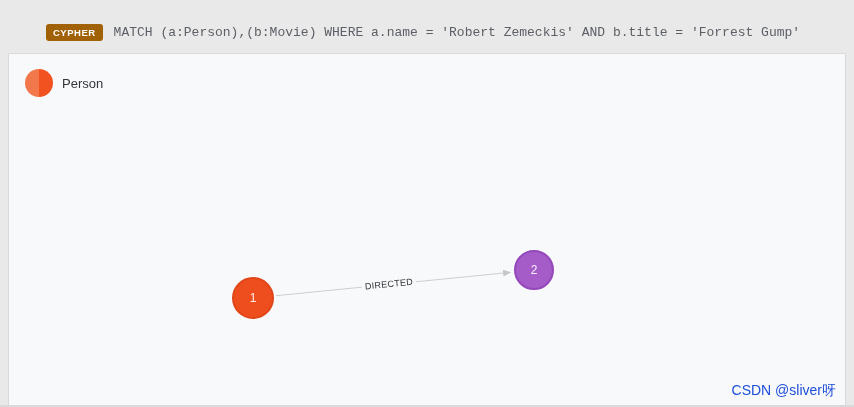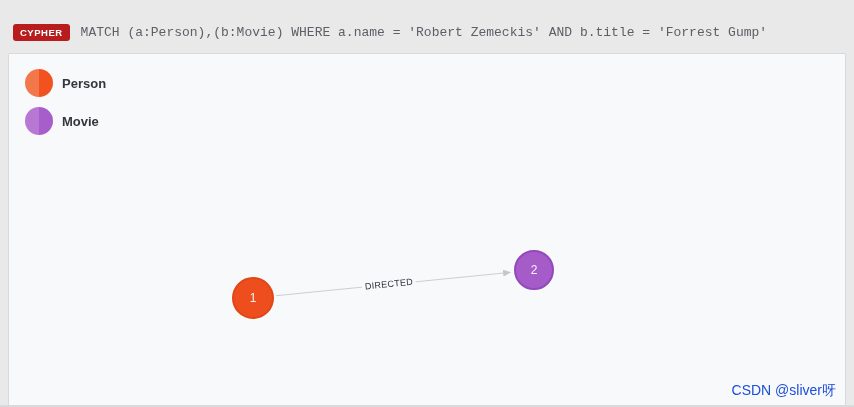--- a/index.html
+++ b/index.html
@@ -8,24 +8,25 @@
     background: #e9e9e9;
     font-family: "Liberation Sans", sans-serif;
     position: relative;
   }
   .query-bar {
     position: absolute; top: 0; left: 0; right: 0; height: 53px;
     display: flex; align-items: center; padding: 12px 13px 0 13px;
   }
   .badge {
     display: inline-block;
-    background: #b91c1c; color: #ffffff;
+    background: #a16207; color: #ffffff;
     font-size: 9.5px; font-weight: bold; letter-spacing: 0.5px;
     padding: 3px 7px; border-radius: 3px;
     flex: 0 0 auto;
+    margin-left: 33px;
   }
   .query-text {
     margin-left: 11px;
     font-family: Liberation Mono, monospace;
     font-size: 13px; color: #5c6066;
     white-space: nowrap; overflow: hidden;
   }
   .panel {
     position: absolute; left: 8px; top: 53px; width: 838px; bottom: 0;
     background: #f8f9fb;
@@ -33,21 +34,21 @@
     border-bottom: none;
     border-radius: 2px 2px 0 0;
   }
   .legend { position: absolute; left: 16px; top: 15px; }
   .legend-row { display: flex; align-items: center; margin-bottom: 10px; }
   .legend-swatch {
     width: 28px; height: 28px; border-radius: 50%;
     flex: 0 0 auto;
   }
   .legend-label {
-    margin-left: 9px; font-size: 13px; color: #33363a; font-weight: bold;
+    margin-left: 9px; font-size: 13px; color: #33363a;
   }
   .graph-svg { position: absolute; left: 0; top: 0; width: 100%; height: 100%; }
   .gnode {
     position: absolute; border-radius: 50%;
     border: 2px solid transparent;
     display: flex; align-items: center; justify-content: center;
     color: rgba(255,255,255,0.92); font-size: 12px;
     cursor: pointer;
   }
   .edge-label {
@@ -73,24 +74,20 @@
   <span class="query-text">MATCH (a:Person),(b:Movie) WHERE a.name = 'Robert Zemeckis' AND b.title = 'Forrest Gump'</span>
 </div>
 
 <div class="panel">
 
   <div class="legend">
     <div class="legend-row">
       <span class="legend-swatch" style="background: linear-gradient(90deg, rgb(242, 120, 76) 50%, rgb(241, 82, 31) 50%);"></span>
       <span class="legend-label">Person</span>
     </div>
-    <div class="legend-row">
-      <span class="legend-swatch" style="background: linear-gradient(90deg, rgb(182, 120, 210) 50%, rgb(167, 94, 203) 50%);"></span>
-      <span class="legend-label">Movie</span>
-    </div>
   </div>
 
   <svg class="graph-svg" id="edge-svg">
     <defs>
       <marker id="arrowhead" markerWidth="9" markerHeight="8" refX="7" refY="3.5" orient="auto" markerUnits="userSpaceOnUse">
         <path d="M0,0 L8,3.5 L0,7 z" id="arrow-path" fill="#c4c6c8"></path>
       </marker>
     </defs>
     <line id="edge-line" stroke-width="1" marker-end="url(#arrowhead)" x1="266.88666036191796" y1="241.7194786827982" x2="501.1182674484334" y2="218.3796744179497" stroke="#cdced0"></line>
   </svg>

